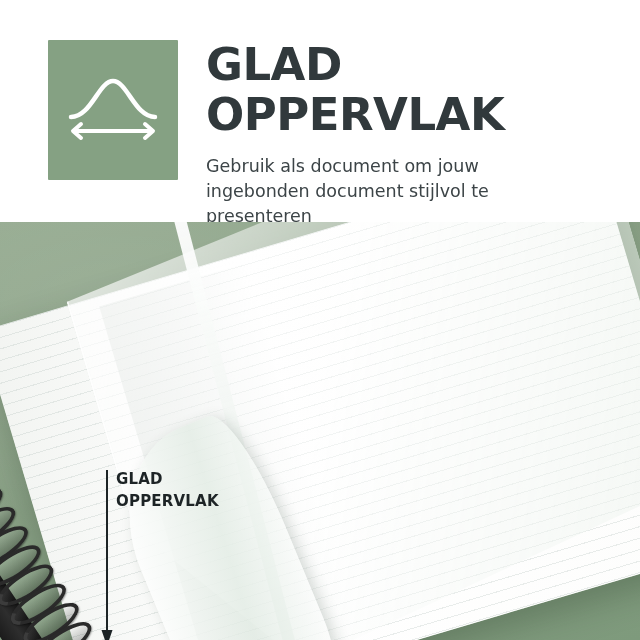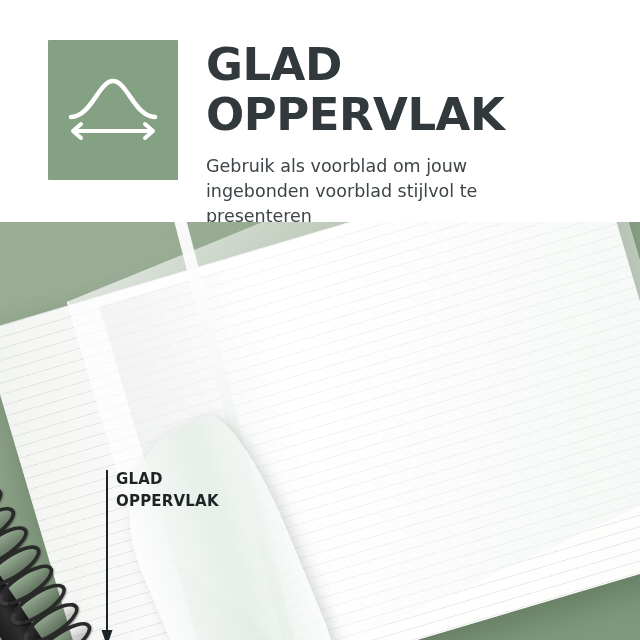--- a/index.html
+++ b/index.html
@@ -242,21 +242,21 @@
             <path d="M14 58 H 90" stroke="#ffffff" stroke-width="4" stroke-linecap="round"></path>
             <path d="M20 51 L 12 58 L 20 65" stroke="#ffffff" stroke-width="4" stroke-linecap="round" stroke-linejoin="round" fill="none"></path>
             <path d="M84 51 L 92 58 L 84 65" stroke="#ffffff" stroke-width="4" stroke-linecap="round" stroke-linejoin="round" fill="none"></path>
           </svg>
         </span>
       </div>
 
       <div class="header-text">
         <div class="title-line">GLAD</div>
         <div class="title-line second">OPPERVLAK</div>
-        <div class="subtitle">Gebruik als voorblad om jouw ingebonden voorblad stijlvol te presenteren</div>
+        <div class="subtitle">Gebruik als document om jouw ingebonden document stijlvol te presenteren</div>
       </div>
 
     </div>
   </div>
 
   <div class="photo">
     <div class="photo-bg"></div>
 
     <div class="doc">
 

